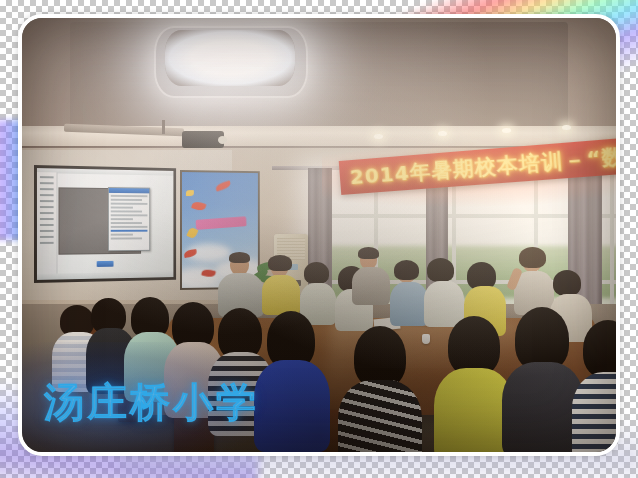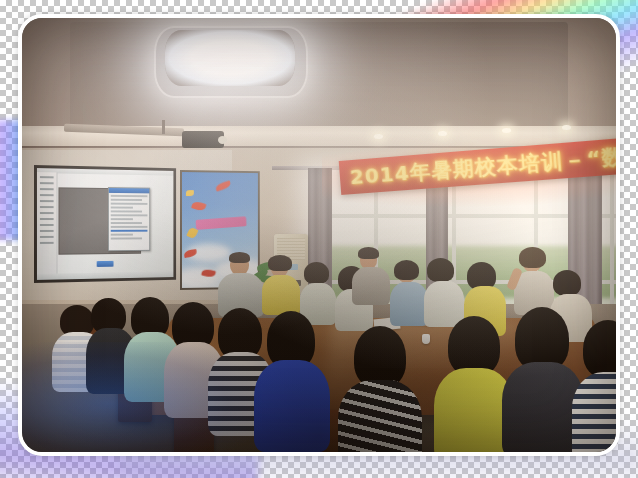--- a/index.html
+++ b/index.html
@@ -771,16 +771,17 @@
         <div class="head" style="left:12px; top:0; width:25px; height:27px; background:#bb8462;"></div>
         <div style="position:absolute; left:1px; top:-10px; width:50px; height:58px; background:#0d0906; border-radius:50% 50% 40% 40%;"></div>
         <div class="body" style="left:-10px; top:42px; width:78px; height:92px; background:repeating-linear-gradient(0deg,#f2f1ec 0 5px,#2b3a52 5px 10px);"></div>
       </div>
 
       <div class="haze"></div>
       <div class="warm-cast"></div>
       <div class="vignette"></div>
 
       <div class="wm-glow"></div>
+      <div class="watermark">汤庄桥小学</div>
 
     </div>
   </div>
 </div>
 
 </body></html>

